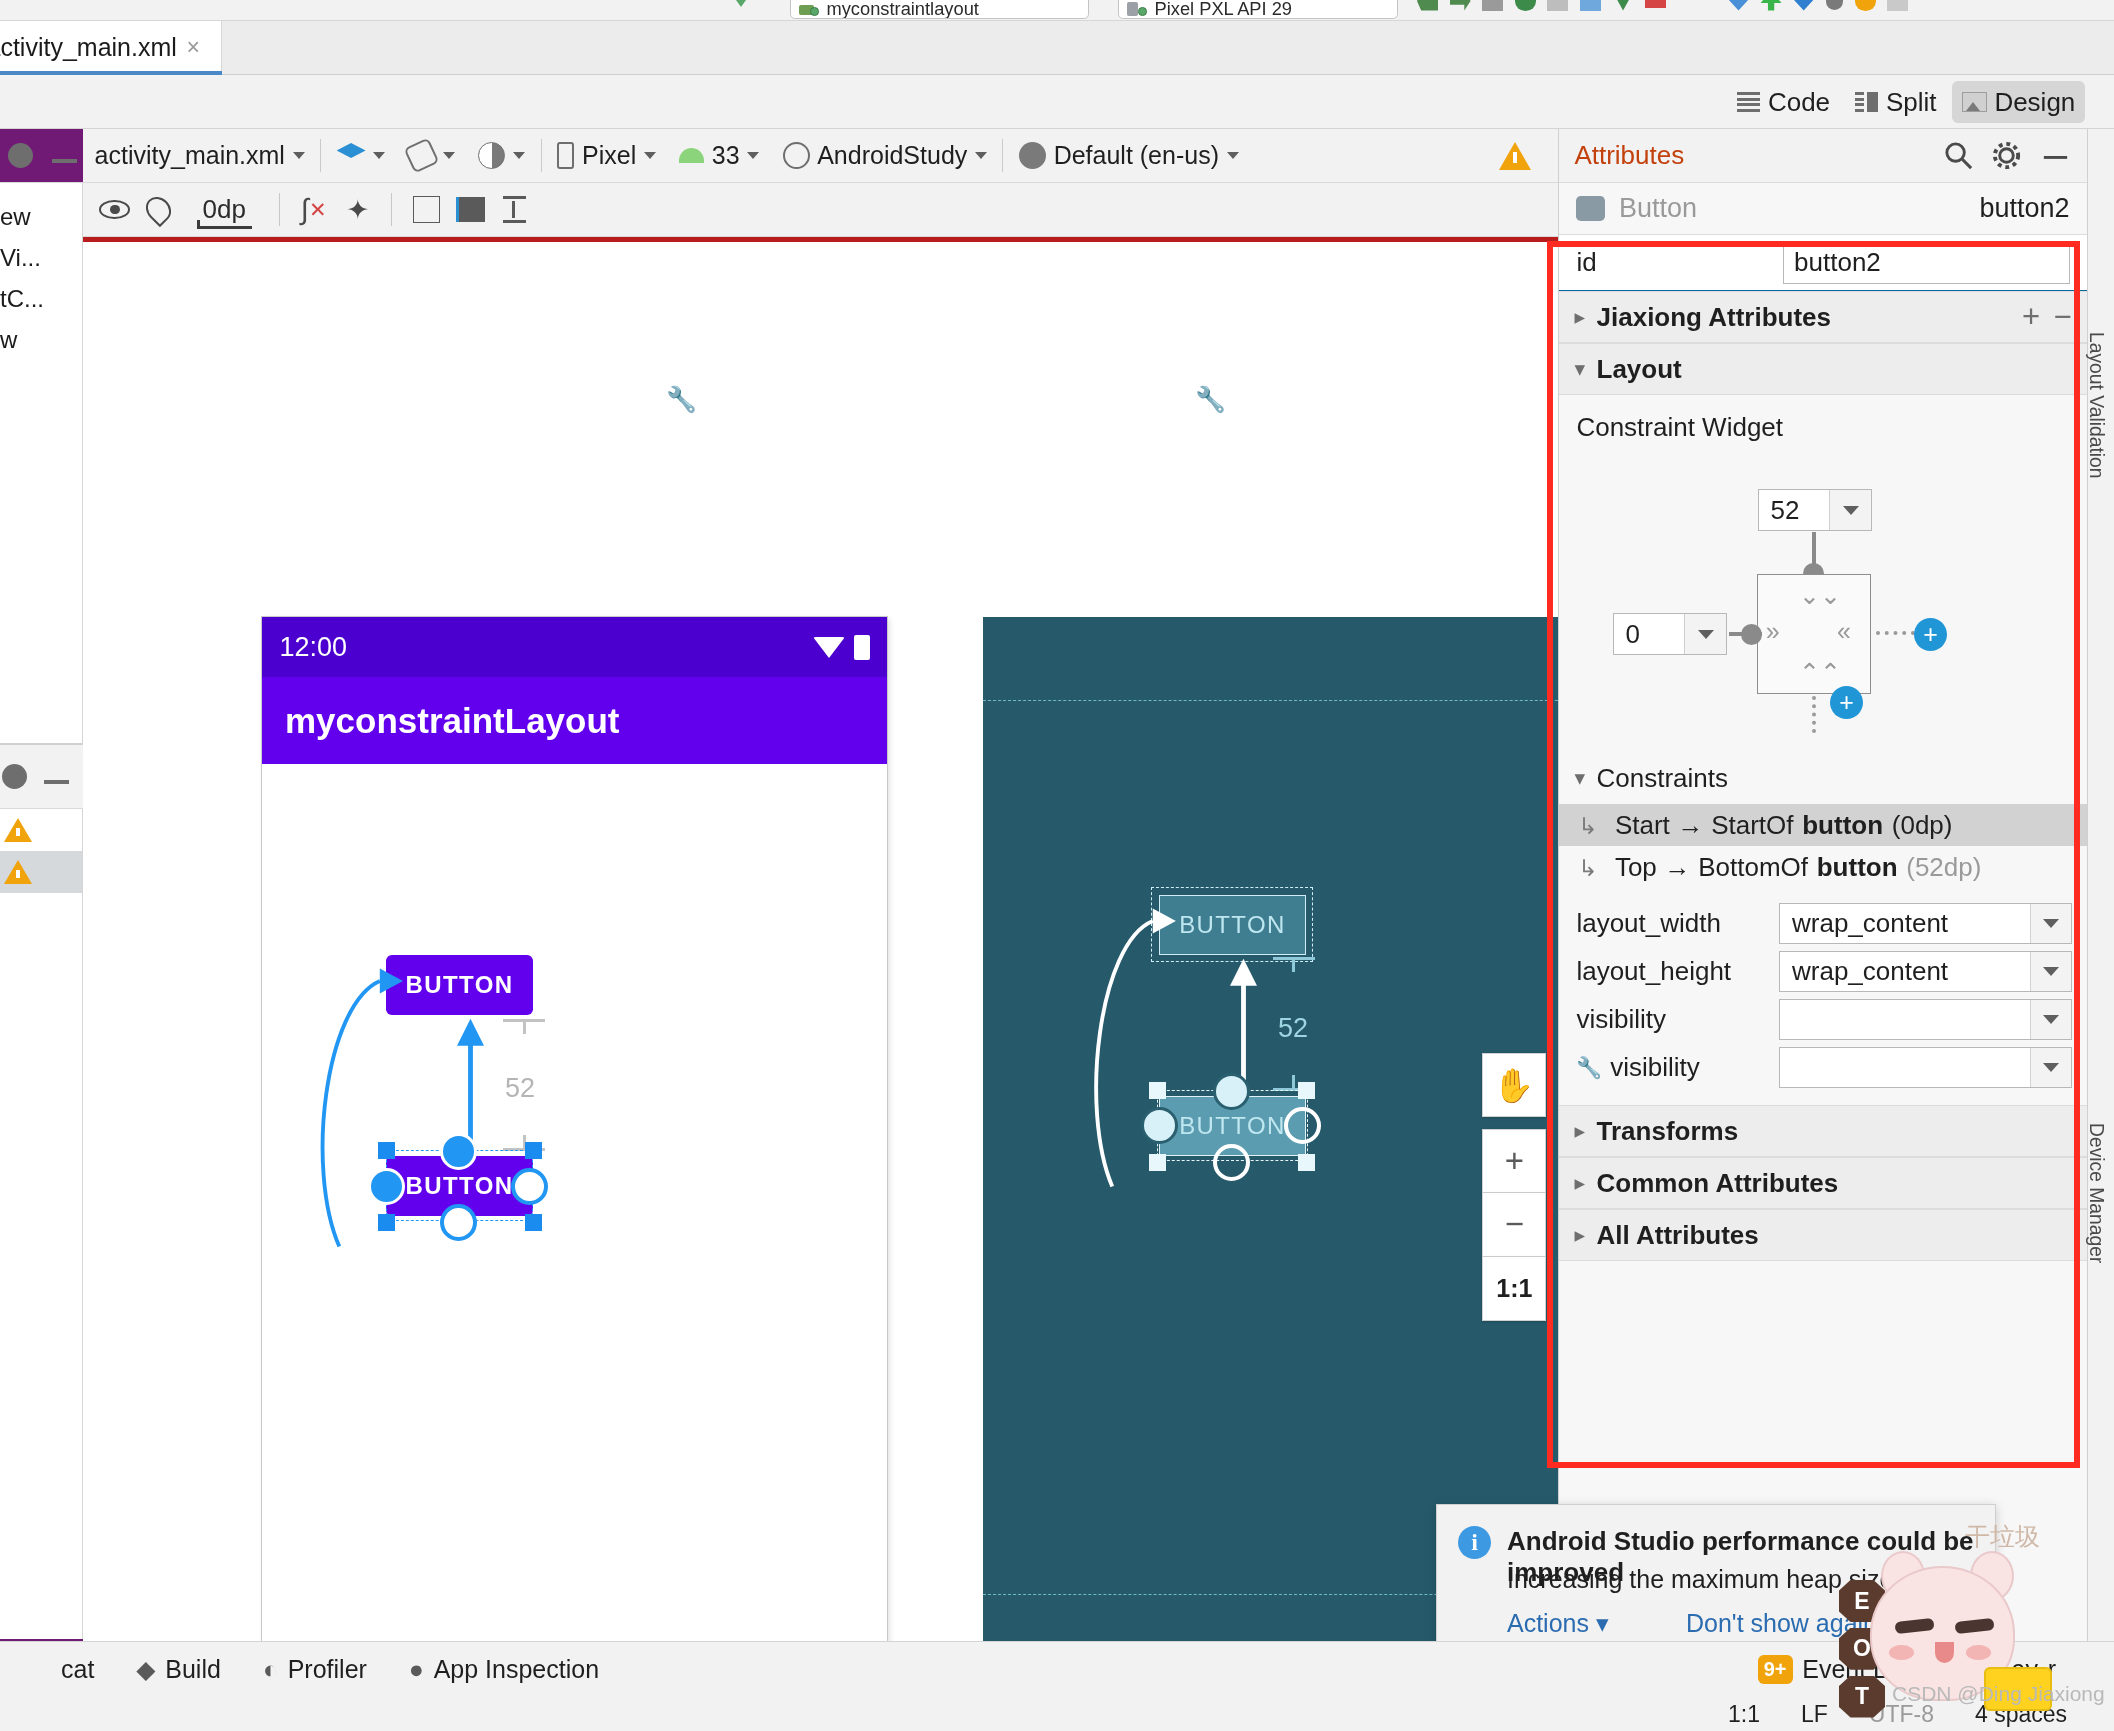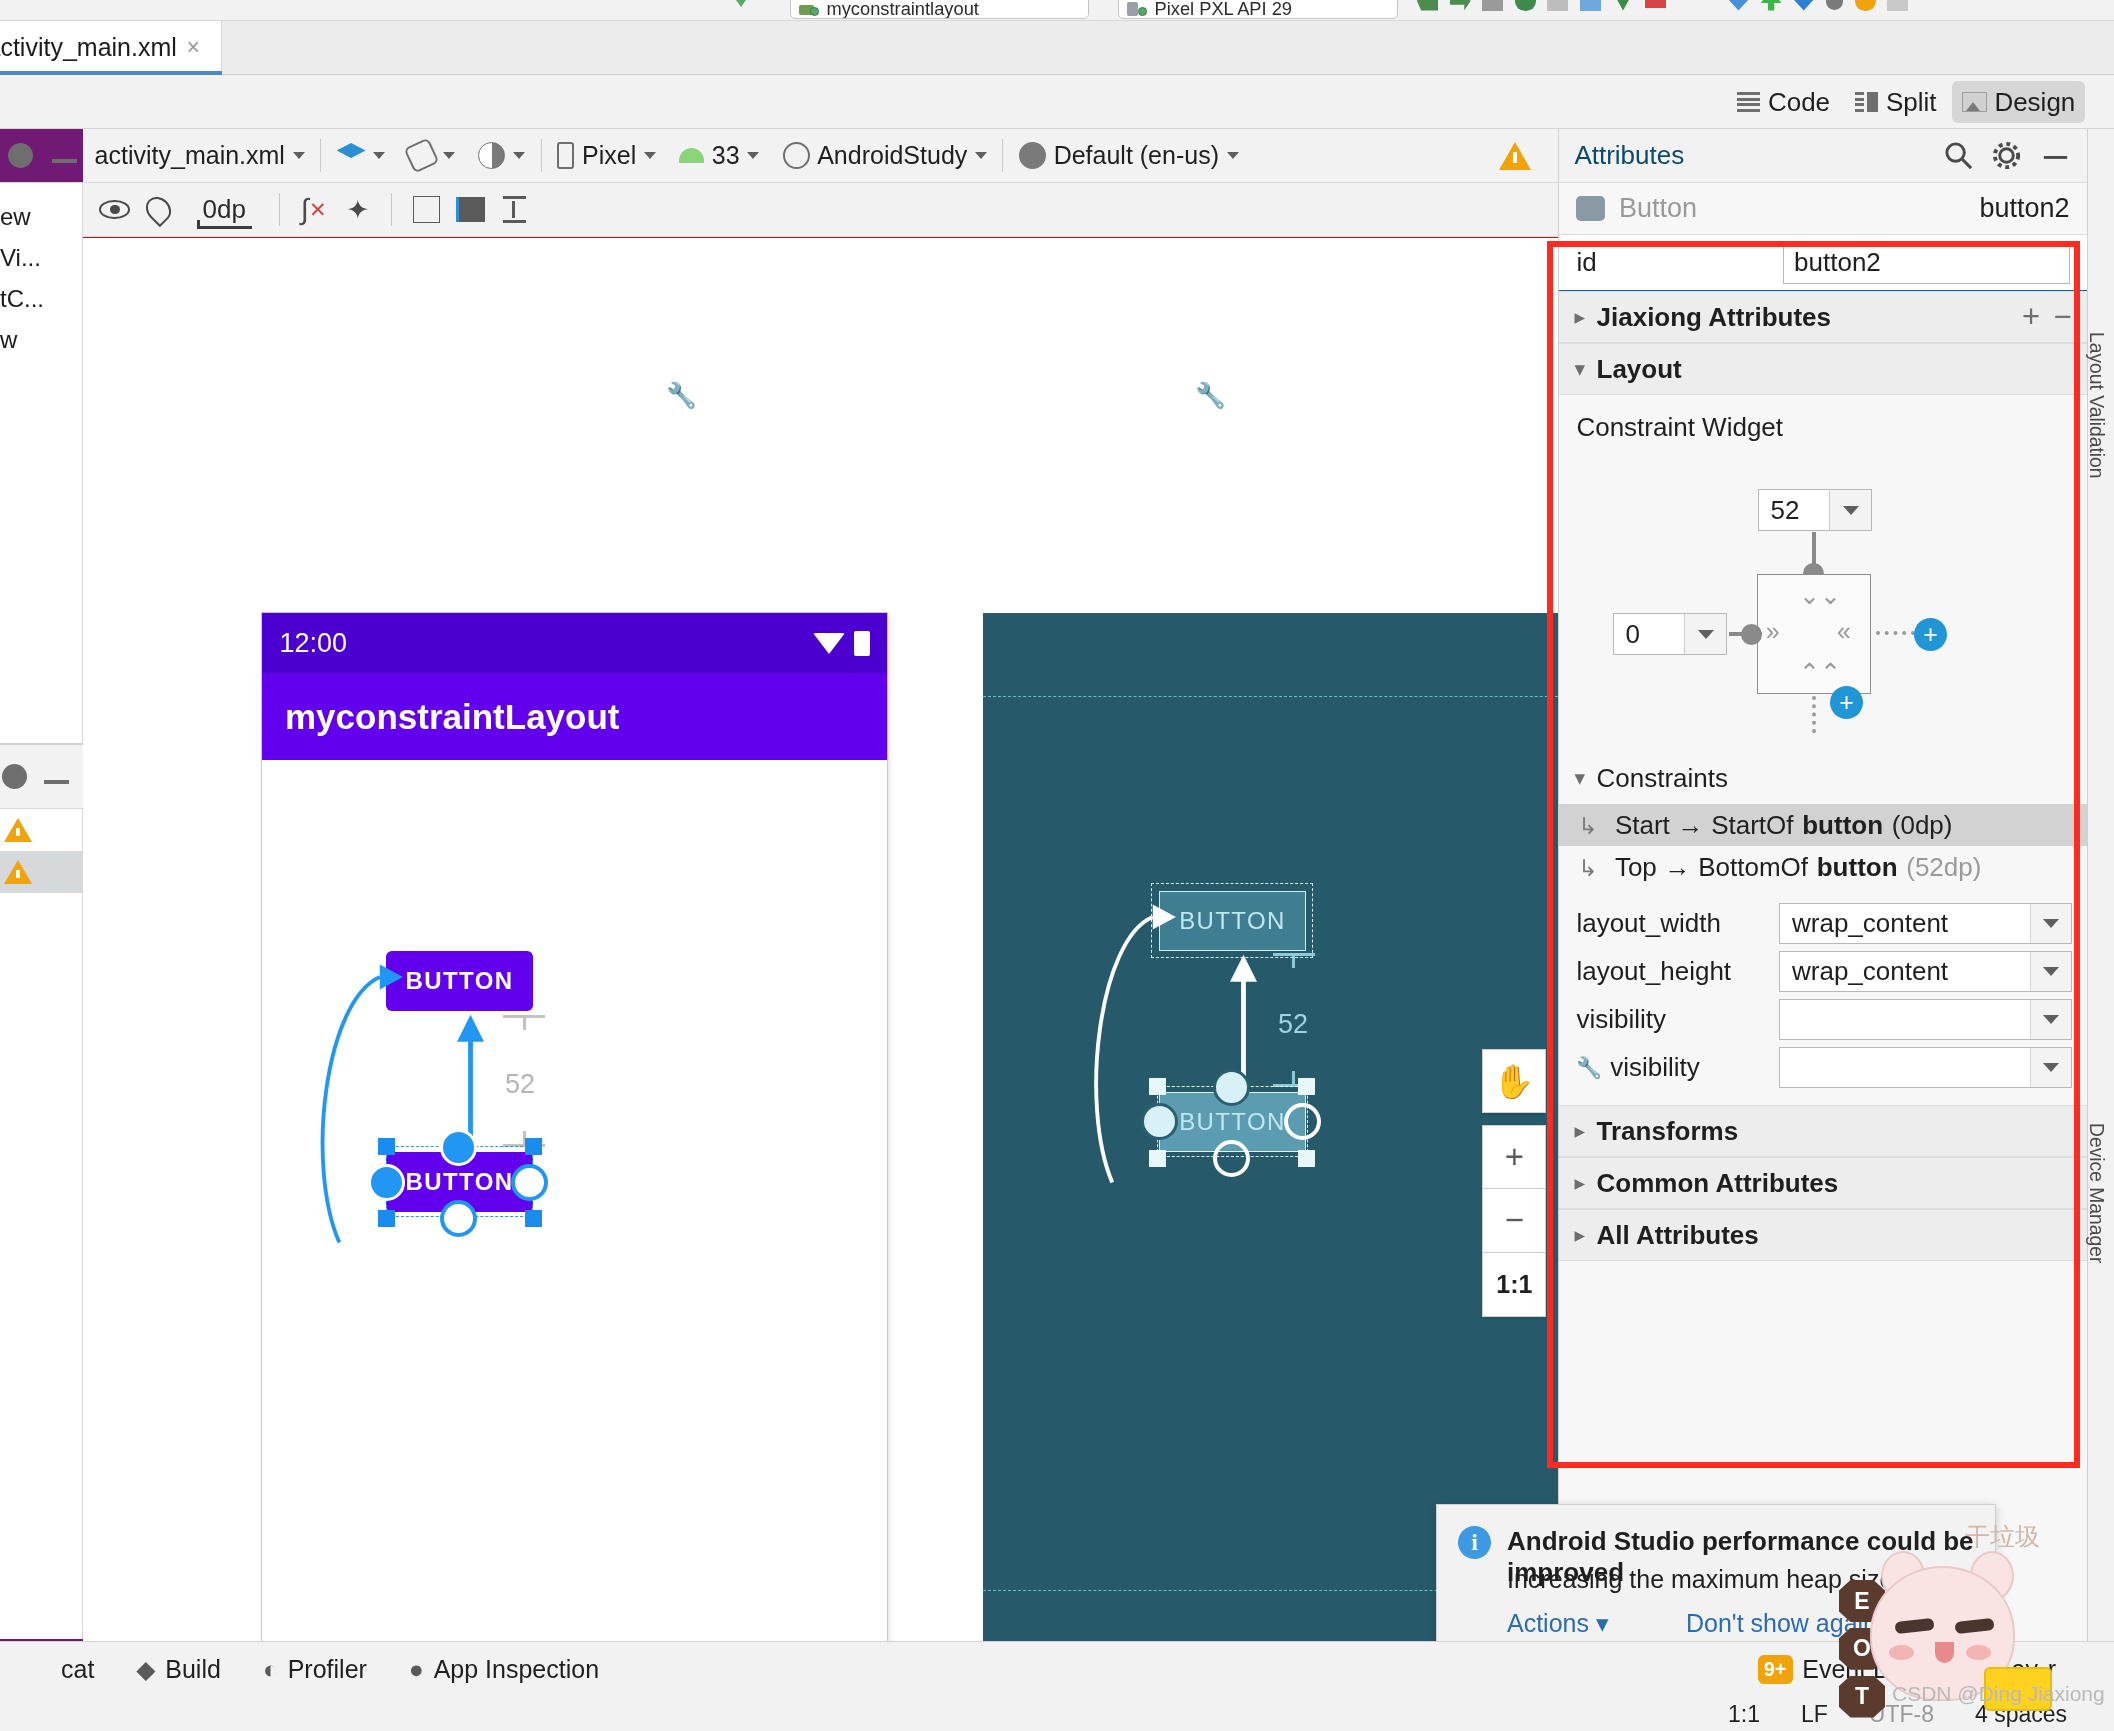--- a/index.html
+++ b/index.html
@@ -110,21 +110,21 @@
   .dp0::after { content: ""; position: absolute; left: 0; right: 0; bottom: -3.9px; height: 2.9px; background: #3c3c3c; }
   .dp0::before { content: ""; position: absolute; left: 0; bottom: -3.9px; width: 2.9px; height: 8.7px; background: #3c3c3c; }
   .help-q { position: absolute; right: 19.3px; top: 68px; width: 29px; height: 29px; border-radius: 50%;
      background: #4a88c7; color: #fff; font-size: 21px; display: flex; align-items: center; justify-content: center; }
   .warn-tri-bar { position: absolute; right: 27px; top: 12.6px; width: 0; height: 0;
      border-left: 16.4px solid transparent; border-right: 16.4px solid transparent; border-bottom: 28px solid #f0a30a; }
   .warn-tri-bar::after { content: ""; position: absolute; left: -1.9px; top: 10.6px; width: 3.9px; height: 10.6px; background: #fff; }
 
   
   .canvas { position: absolute; left: 0; top: 108px; width: 1475px; height: 1404px; background: #ffffff;
-      border-top: 1px solid #b91c1c; overflow: hidden; }
+      border-top: 5px solid #b91c1c; overflow: hidden; }
   .wrench { position: absolute; width: 25px; height: 33px; }
   .wrench::before { content: "\1F527"; font-size: 25px; color: #5b5b5b; }
 
   
   .phone { position: absolute; left: 179px; top: 375px; width: 625px; height: 1112px;
      background: #fff; box-shadow: 0 0 0 1px #c9c9c9, 1.9px 1.9px 5.8px rgba(0,0,0,.14); }
   .phone .status { height: 60px; background: #4c00cf; display: flex; align-items: center;
      padding: 0 17.4px; color: #fff; font-size: 27px; justify-content: space-between; }
   .phone .appbar { height: 87px; background: #6200EE; display: flex; align-items: center;
      padding-left: 23px; color: #fff; font-size: 35px; font-weight: bold; }
@@ -154,21 +154,21 @@
   .zoomctl { position: absolute; right: 11.6px; }
   .zc-btn { width: 64px; height: 64px; background: #fff; border: 1px solid #d0d0d0;
      display: flex; align-items: center; justify-content: center; font-size: 33px; color: #5b5b5b;
      box-shadow: 0 1px 2.9px rgba(0,0,0,.18); }
 
   
   .attrs { position: absolute; left: 1558px; top: 129px; width: 529px; height: 1512px;
      background: #f7f7f7; border-left: 1px solid #d0d0d0; }
   .attrs-head { height: 54px; display: flex; align-items: center; padding: 0 15.4px;
      border-bottom: 1px solid #dcdcdc; background: #f2f2f2; }
-  .attrs-head .ttl { font-size: 26px; color: #0c4a6e; flex: 1; }
+  .attrs-head .ttl { font-size: 26px; color: #c2410c; flex: 1; }
   .hd-ic { width: 33px; height: 33px; margin-left: 15.4px; position: relative; }
   .comp-row { height: 52px; display: flex; align-items: center; padding: 0 17.4px;
      border-bottom: 1px solid #dcdcdc; background: #f7f7f7; }
   .comp-sq { width: 29px; height: 25px; background: #8a9aa5; border-radius: 4.8px; margin-right: 13.5px; }
   .comp-type { font-size: 27px; color: #9a9a9a; flex: 1; }
   .comp-id { font-size: 27px; color: #1f1f1f; }
   .id-row { height: 56px; display: flex; align-items: center; padding: 0 17.4px; background: #fff;
      border-bottom: 1px solid #0369a1; }
   .id-row .k { font-size: 26px; color: #1f1f1f; width: 207px; }
   .txtfield { flex: 1; height: 42px; border: 1px solid #b8b8b8; background: #fff; font-size: 26px;

